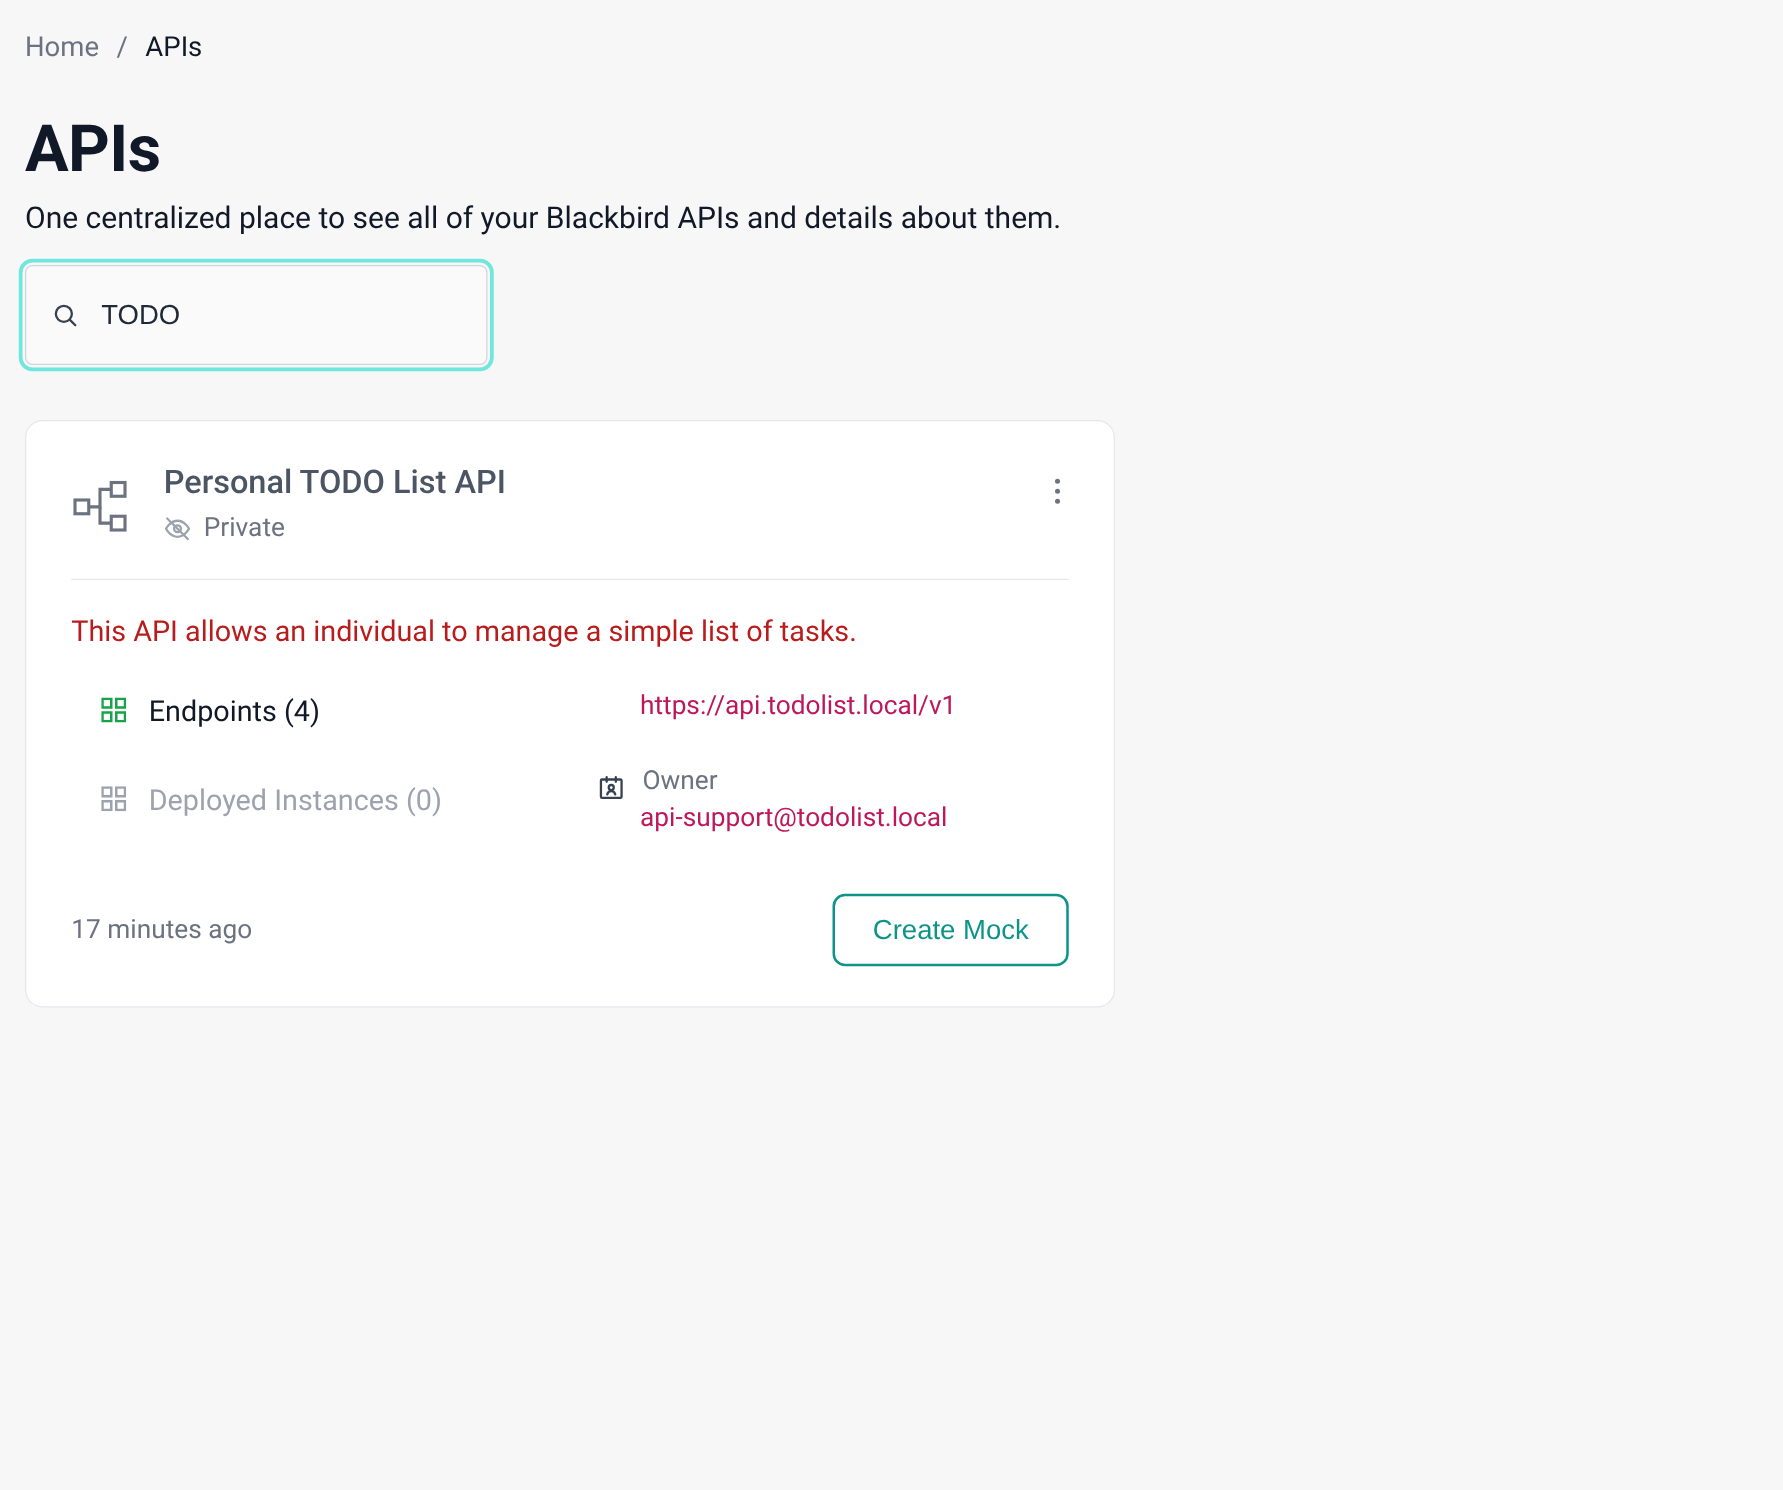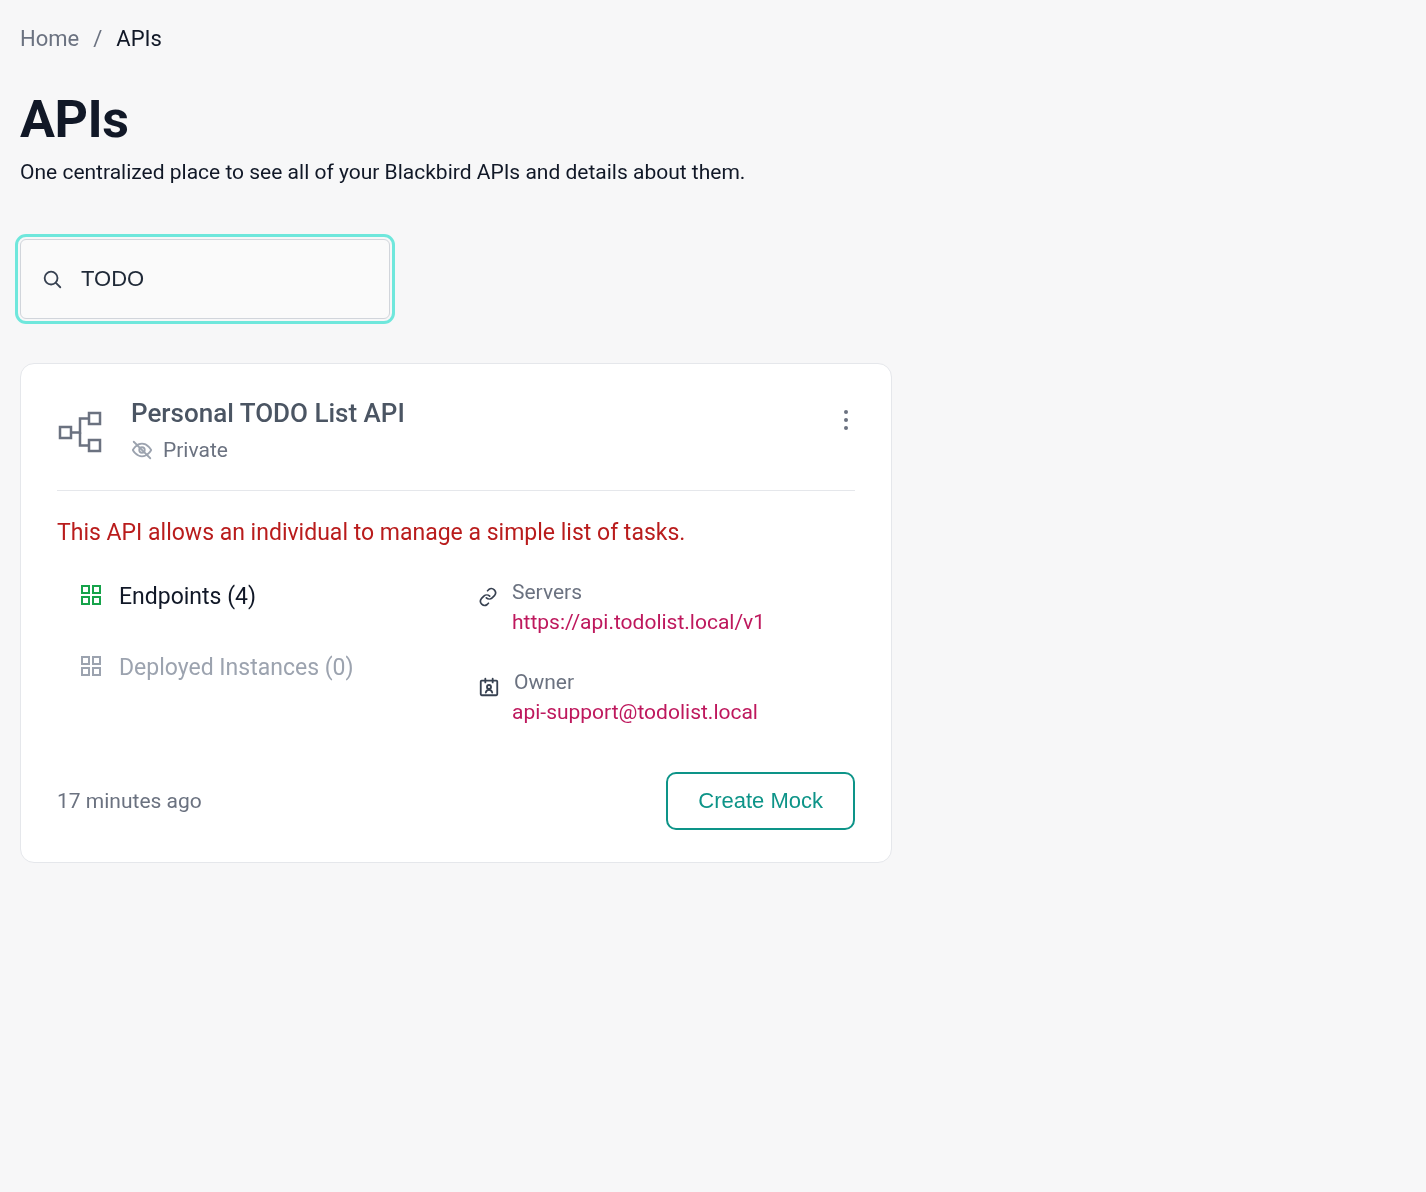--- a/index.html
+++ b/index.html
@@ -36,23 +36,23 @@
       font-weight: 400;
     }
     h1.page-title {
       font-size: 52px;
       font-weight: 700;
       color: #111827;
       margin-bottom: 10px;
       letter-spacing: -0.5px;
     }
     .page-subtitle {
-      font-size: 21px;
+      font-size: 24px;
       color: #111827;
-      margin-bottom: 55px;
+      margin-bottom: 24px;
     }
     .search-wrap {
       display: inline-flex;
       align-items: center;
       background: #fafafa;
       border: 1.5px solid #d1d5db;
       border-radius: 6px;
       padding: 26px 20px;
       width: 370px;
       outline: 3px solid #6fe7dc;
@@ -272,27 +272,20 @@
             <rect x="12" y="1" width="7" height="7"></rect>
             <rect x="1" y="12" width="7" height="7"></rect>
             <rect x="12" y="12" width="7" height="7"></rect>
           </svg>
           <span class="stat-label muted">Deployed Instances (0)</span>
         </div>
       </div>
 
       <div class="stats-col">
         <div class="stat-block">
-          <div class="label-line">
-            <svg class="link-icon" width="20" height="20" viewBox="0 0 24 24" fill="none" stroke="#374151" stroke-width="2" stroke-linecap="round" stroke-linejoin="round">
-              <path d="M10 13a5 5 0 0 0 7 0l3-3a5 5 0 0 0-7-7l-1.5 1.5"></path>
-              <path d="M14 11a5 5 0 0 0-7 0l-3 3a5 5 0 0 0 7 7l1.5-1.5"></path>
-            </svg>
-            <span class="stat-sublabel">Servers</span>
-          </div>
           <div class="stat-value indent">https://api.todolist.local/v1</div>
         </div>
 
         <div class="stat-block">
           <div class="label-line">
             <svg class="owner-icon" width="22" height="22" viewBox="0 0 24 24" fill="none" stroke="#374151" stroke-width="2" stroke-linecap="round" stroke-linejoin="round">
               <rect x="3" y="5" width="18" height="16" rx="1"></rect>
               <path d="M8 3v4M16 3v4"></path>
               <circle cx="12" cy="12" r="2.2"></circle>
               <path d="M8.5 18c.5-1.8 2-2.8 3.5-2.8s3 1 3.5 2.8"></path>

